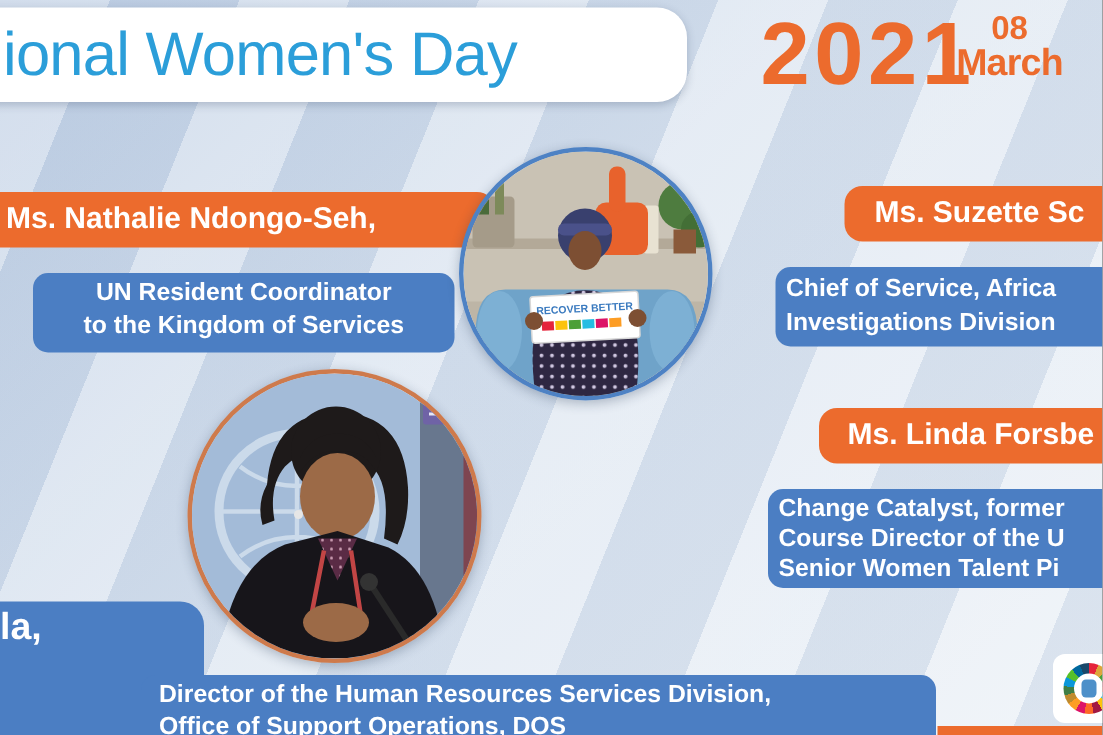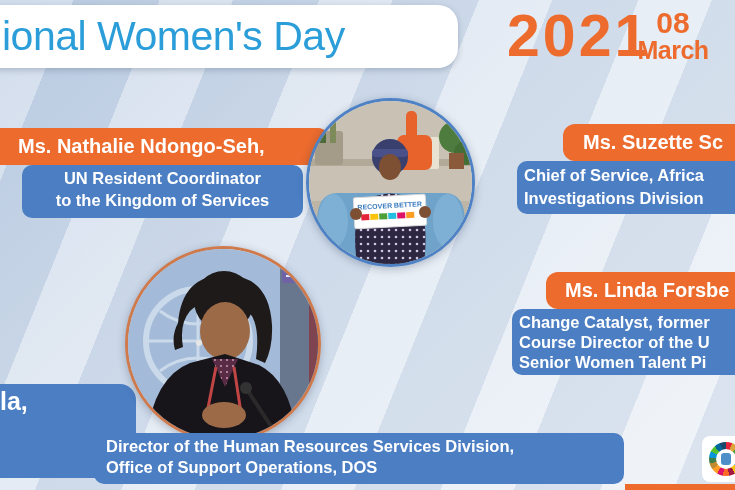--- a/index.html
+++ b/index.html
@@ -29,31 +29,31 @@
   }
   .year-text{
     left:459px; top:2px; font-size:59px; font-weight:bold; letter-spacing:3px;
     color:var(--accent-orange,#EC6B2D);
     margin-left:48px;
   }
   .date-block{
     left:632px; top:8px; width:82px; text-align:center;
     color:var(--accent-orange,#EC6B2D); font-weight:bold; line-height:1.0;
   }
-  .date-day{font-size:30px; display:block;}
+  .date-day{font-size:22px; display:block;}
   .date-month{font-size:25px; display:block; letter-spacing:-.5px;}
   
   .nb{ 
     background:var(--accent-orange,#EC6B2D); color:#fff; font-weight:bold;
     font-size:20px; border-radius:12px; display:flex; align-items:center;
     white-space:nowrap; overflow:hidden;
   }
   .rb{ 
     background:var(--banner-blue,#4B7EC3); color:#fff; font-weight:bold;
-    font-size:16.5px; border-radius:10px; overflow:hidden; line-height:22px;
+    font-size:16.5px; border-radius:10px; overflow:hidden; line-height:22px;margin-top:17px;
   }
   .rb div{white-space:nowrap;}
   
   .pc{border-radius:50%; overflow:hidden; box-shadow:0 2px 8px rgba(30,50,80,.30);}
   .pc svg{display:block;}
   .pc1{left:306px; top:98px; width:163px; height:163px; border:3px solid #4E82C4;}
   .pc2{left:125px; top:246px; width:190px; height:190px; border:3px solid #CE7A4C;}
   
   .sdg-badge{left:702px; top:436px; width:48px; height:46px; background:#fff; border-radius:8px;}
   .sdg-wheel{left:7px; top:6px; width:34px; height:34px; border-radius:50%;}
@@ -70,21 +70,21 @@
   <div class="abs title-banner">
     <span class="title-text">ional Women's Day</span>
   </div>
   <div class="abs year-text">2021</div>
   <div class="abs date-block">
     <span class="date-day">08</span>
     <span class="date-month">March</span>
   </div>
 
   <div class="abs nb" style="left:0; top:128px; width:330px; height:37px; border-top-left-radius:0; border-bottom-left-radius:0;">
-    <span style="margin-left:18px;">Ms. Nathalie Ndongo-Seh,</span>
+    <span style="margin-left:4px;">Ms. Nathalie Ndongo-Seh,</span>
   </div>
   <div class="abs rb" style="left:22px; top:165px; width:281px; height:51px; text-align:center; padding-top:2px;">
     <div>UN Resident Coordinator</div>
     <div>to the Kingdom of Services</div>
   </div>
 
   <div class="abs nb" style="left:563px; top:124px; width:200px; height:37px;">
     <span style="margin-left:20px;">Ms. Suzette Sc</span>
   </div>
   <div class="abs rb" style="left:517px; top:161px; width:246px; height:50px; padding:3px 0 0 7px; line-height:23px;">

